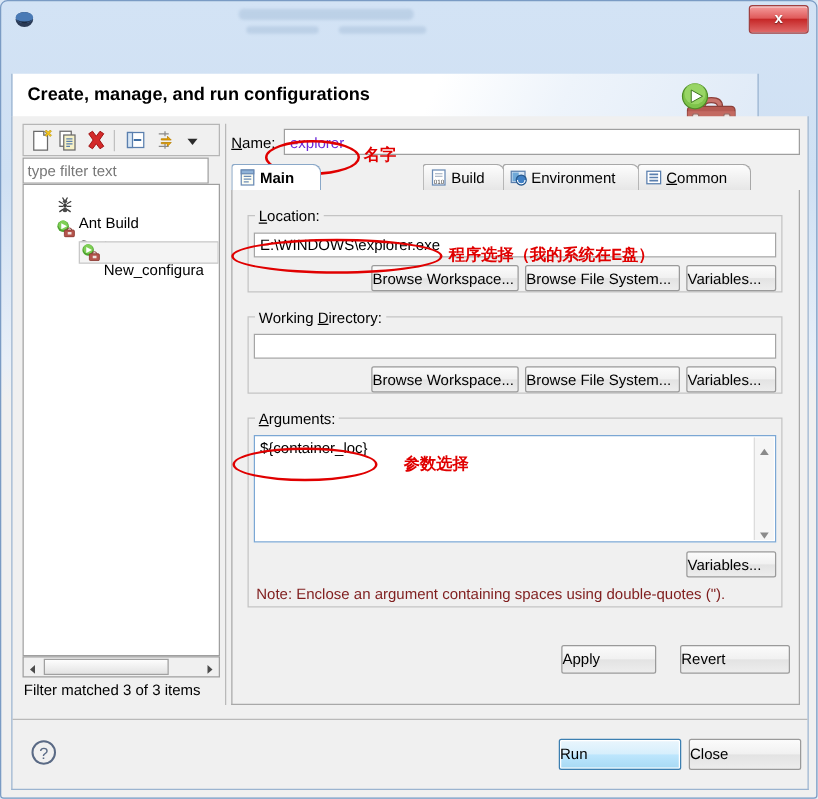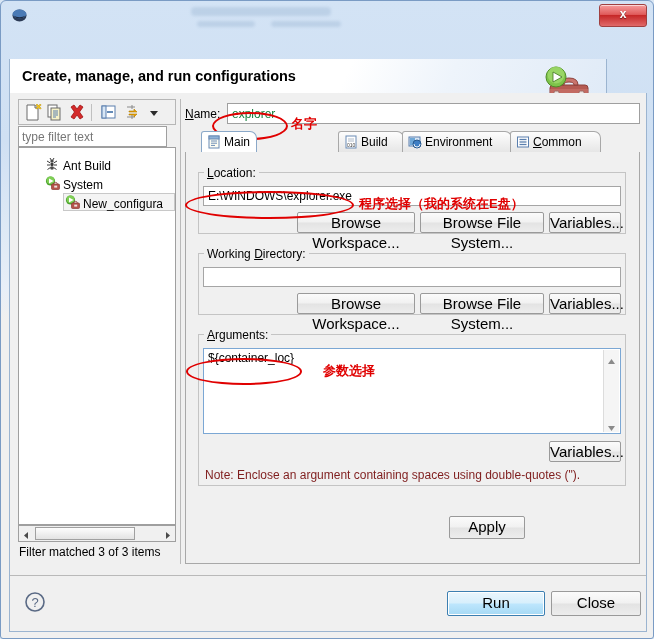--- a/index.html
+++ b/index.html
@@ -117,21 +117,21 @@
   .tree {
     position:absolute; left:0; top:48px; width:158px; height:378px;
     background:#fff; border:1px solid #9f9f9f; box-sizing:border-box;
     overflow:hidden;
   }
   .tree-row {
     position:absolute; height:18px; left:0; right:0;
     font-size:12px; color:#000; white-space:nowrap;
     cursor:pointer;
   }
-  .tree-row .lbl { position:absolute; top:4px; }
+  .tree-row .lbl { position:absolute; top:16px; }
   .tree-row.sel .selbox {
     position:absolute; left:44px; top:0; right:0; height:18px;
     background:#f4f4f4; border:1px solid #c8c8c8; box-sizing:border-box;
   }
   .tscroll {
     position:absolute; left:0; top:426px; width:158px; height:17px;
     border:1px solid #9f9f9f; box-sizing:border-box;
     background:#f0f0f0;
   }
   .tscroll .thumb {
@@ -155,21 +155,21 @@
   .name-row { position:absolute; left:0; top:4px; width:455px; height:22px; }
   .name-label { position:absolute; left:0; top:4px; font-size:12px; color:#000; }
   .name-label u { text-decoration: underline; }
   .name-input {
     position:absolute; left:42px; top:0; width:413px; height:21px;
     box-sizing:border-box; border:1px solid #9f9f9f; background:#fff;
   }
   .name-input input {
     width:100%; height:100%; box-sizing:border-box;
     border:none; outline:none; padding:0 4px;
-    font-family:"Liberation Sans", sans-serif; font-size:12px; color:#15803d;
+    font-family:"Liberation Sans", sans-serif; font-size:12px; color:#6d28d9;
     background:transparent;
   }
 
   
   .tabs { position:absolute; left:0; top:32px; width:455px; height:22px; }
   .tab {
     position:absolute; top:0; height:21px;
     box-sizing:border-box;
     border:1px solid #a8a8a8; border-bottom:none;
     border-radius: 3px 7px 0 0;
@@ -221,22 +221,22 @@
   .vscroll {
     position:absolute; right:1px; top:1px; bottom:1px; width:15px;
     background:#f5f5f5; border-left:1px solid #dcdcdc;
   }
   .vscroll .va { position:absolute; left:3px; width:9px; height:7px; }
 
   .btn {
     position:absolute; box-sizing:border-box;
     border:1px solid #9a9a9a; border-radius:2px;
     background: linear-gradient(180deg,#fbfbfb 0%,#f1f1f1 48%,#e3e3e3 52%,#ededed 100%);
-    font-family:"Liberation Sans", sans-serif; font-size:15px; color:#000;
-    cursor:pointer; text-align:center;
+    font-family:"Liberation Sans", sans-serif; font-size:12px; color:#000;
+    cursor:pointer; text-align:left;
     line-height:20px;
   }
   .btn.tall { line-height:22px; }
   .btn.default {
     border:1px solid #3c7fb1;
     background: linear-gradient(180deg,#eaf6fd 0%,#d7effc 48%,#bde6fd 52%,#a6d9f4 100%);
     box-shadow: 0 0 0 1px #fff inset;
   }
   .note {
     position:absolute; font-size:12px; color:#7f1d1d; white-space:nowrap;
@@ -439,21 +439,21 @@
 
       <div class="name-row">
         <span class="name-label"><u>N</u>ame:</span>
         <span class="name-input">
           <input type="text" value="explorer" style="">
         </span>
       </div>
 
       <div class="tabs">
 
-        <div class="tab active" style="left:16px; width:56px;">
+        <div class="tab active" style="left:0; width:72px;font-weight:bold;">
           <span class="ticon">
             <svg width="14" height="14" viewBox="0 0 14 14">
               <rect x="2" y="1" width="10" height="12" fill="#fdfdf3" stroke="#6a8bb5"></rect>
               <rect x="2" y="1" width="10" height="3" fill="#8fb2d8" stroke="#6a8bb5"></rect>
               <g stroke="#6a8bb5" stroke-width="1">
                 <line x1="4" y1="6" x2="10" y2="6"></line>
                   <line x1="4" y1="8.2" x2="10" y2="8.2"></line>
                 <line x1="4" y1="10.4" x2="8" y2="10.4"></line>
               </g>
             </svg>
@@ -543,20 +543,21 @@
                     <path d="M4.5 6 L8 1 L1 1 Z" fill="#8a8a8a"></path>
                   </svg>
               </span>
             </span>
           </span>
           <span class="btn" style="left:351px; top:113px; width:72px; height:21px;">Variables...</span>
           <span class="note" style="left:7px; top:140px;">Note: Enclose an argument containing spaces using double-quotes (").</span>
         </div>
 
         <span class="btn" style="left:263px; top:364px; width:76px; height:23px;" class2="">Apply</span>
+        <span class="btn" style="left:358px; top:364px; width:88px; height:23px;">Revert</span>
       </div>
 
     </div>
 
     <div class="sep-h" style="left:0; top:482px; width:636px;"></div>
   </div>
 
   <div class="bottom">
     <span class="help-icon">
       <svg width="22" height="22" viewBox="0 0 22 22">

